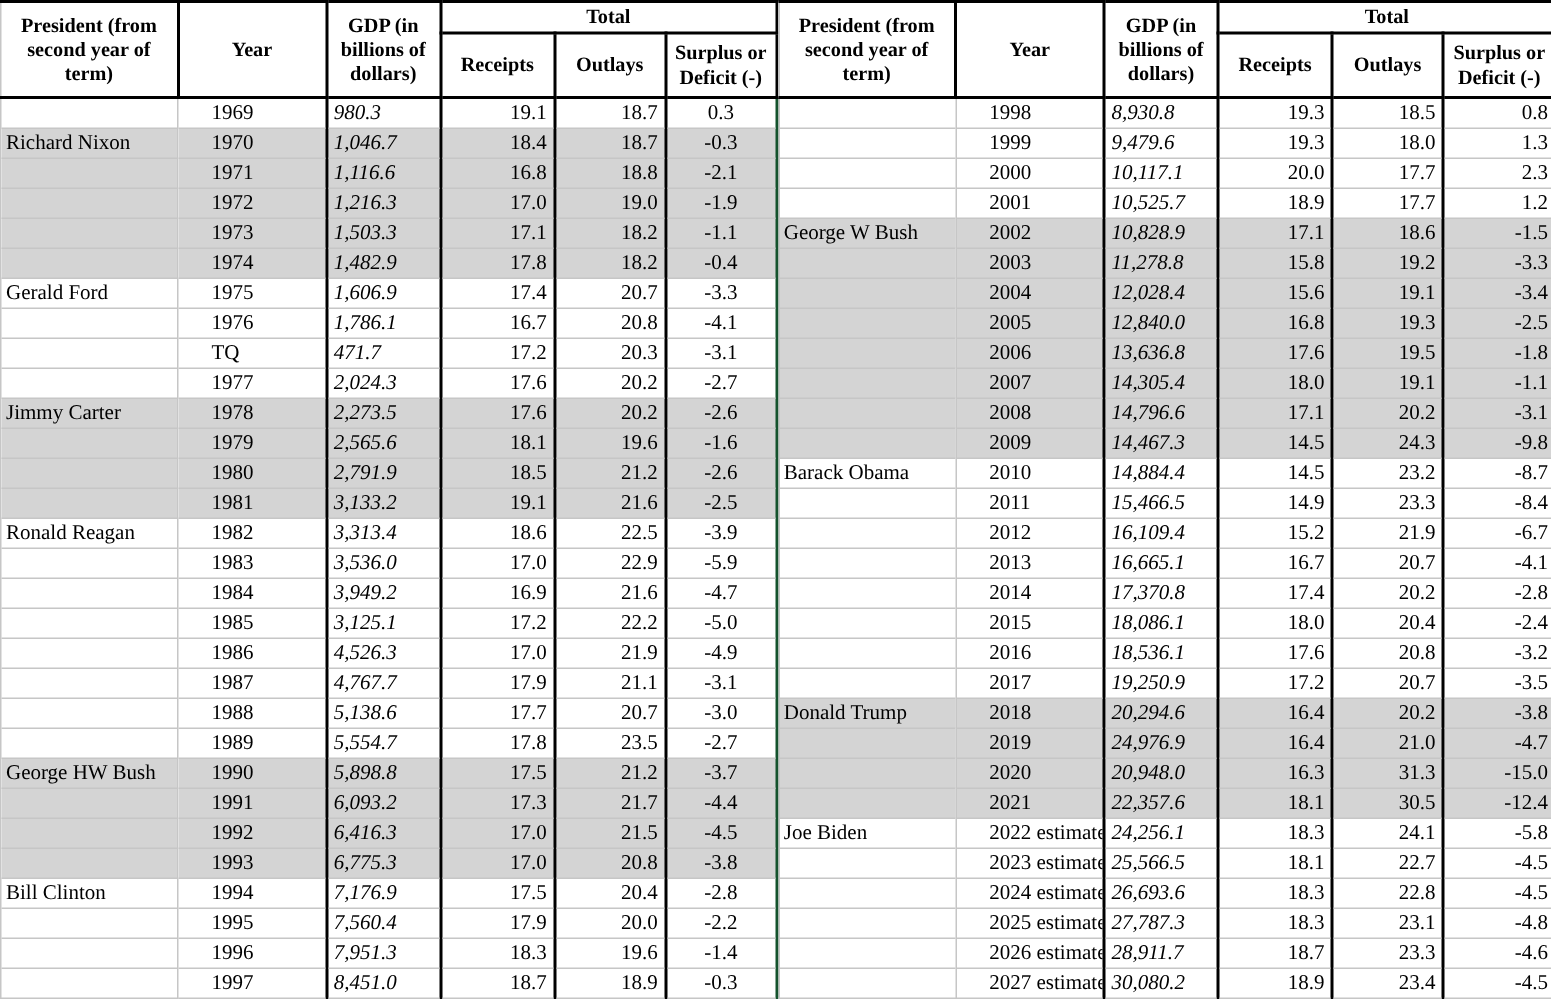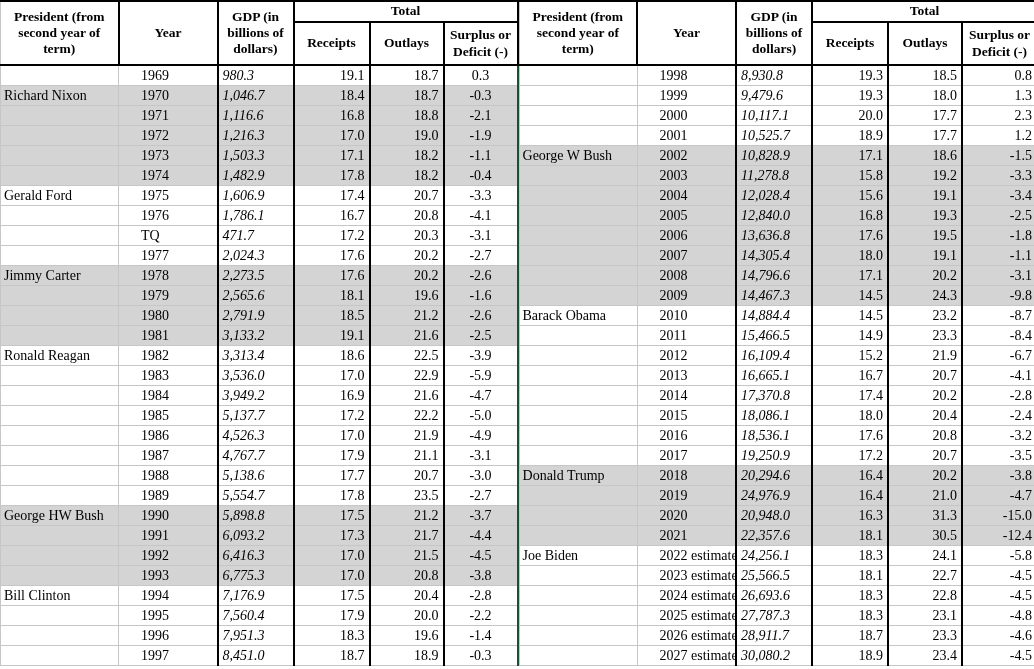--- a/index.html
+++ b/index.html
@@ -212,21 +212,21 @@
           <td class="c-pres"></td>
           <td class="c-year">1984</td>
           <td class="c-gdp">3,949.2</td>
           <td class="c-rec">16.9</td>
           <td class="c-out">21.6</td>
           <td class="c-sur">-4.7</td>
         </tr>
         <tr>
           <td class="c-pres"></td>
           <td class="c-year">1985</td>
-          <td class="c-gdp">5,137.7</td>
+          <td class="c-gdp">3,125.1</td>
           <td class="c-rec">17.2</td>
           <td class="c-out">22.2</td>
           <td class="c-sur">-5.0</td>
         </tr>
         <tr>
           <td class="c-pres"></td>
           <td class="c-year">1986</td>
           <td class="c-gdp">4,526.3</td>
           <td class="c-rec">17.0</td>
           <td class="c-out">21.9</td>

